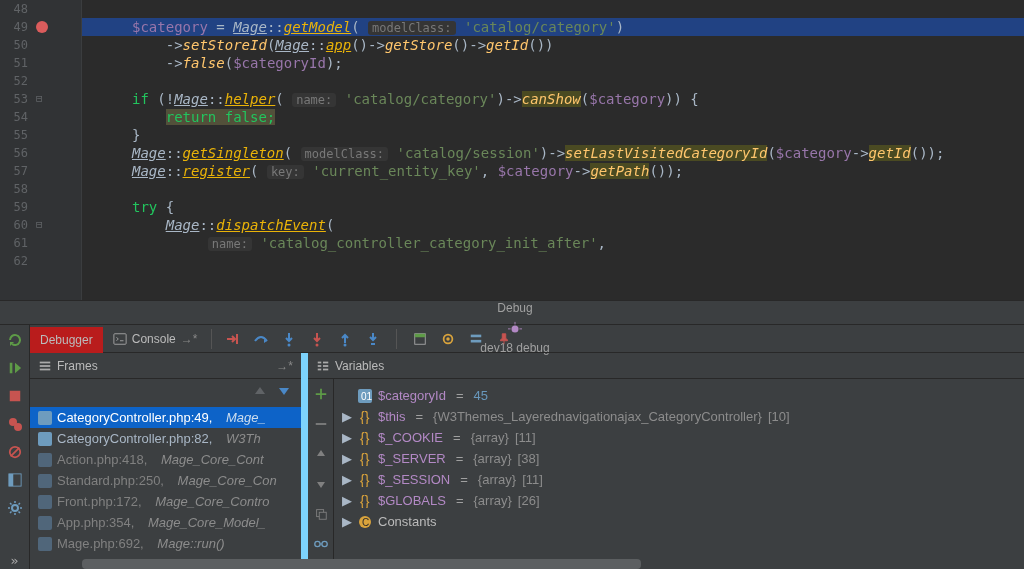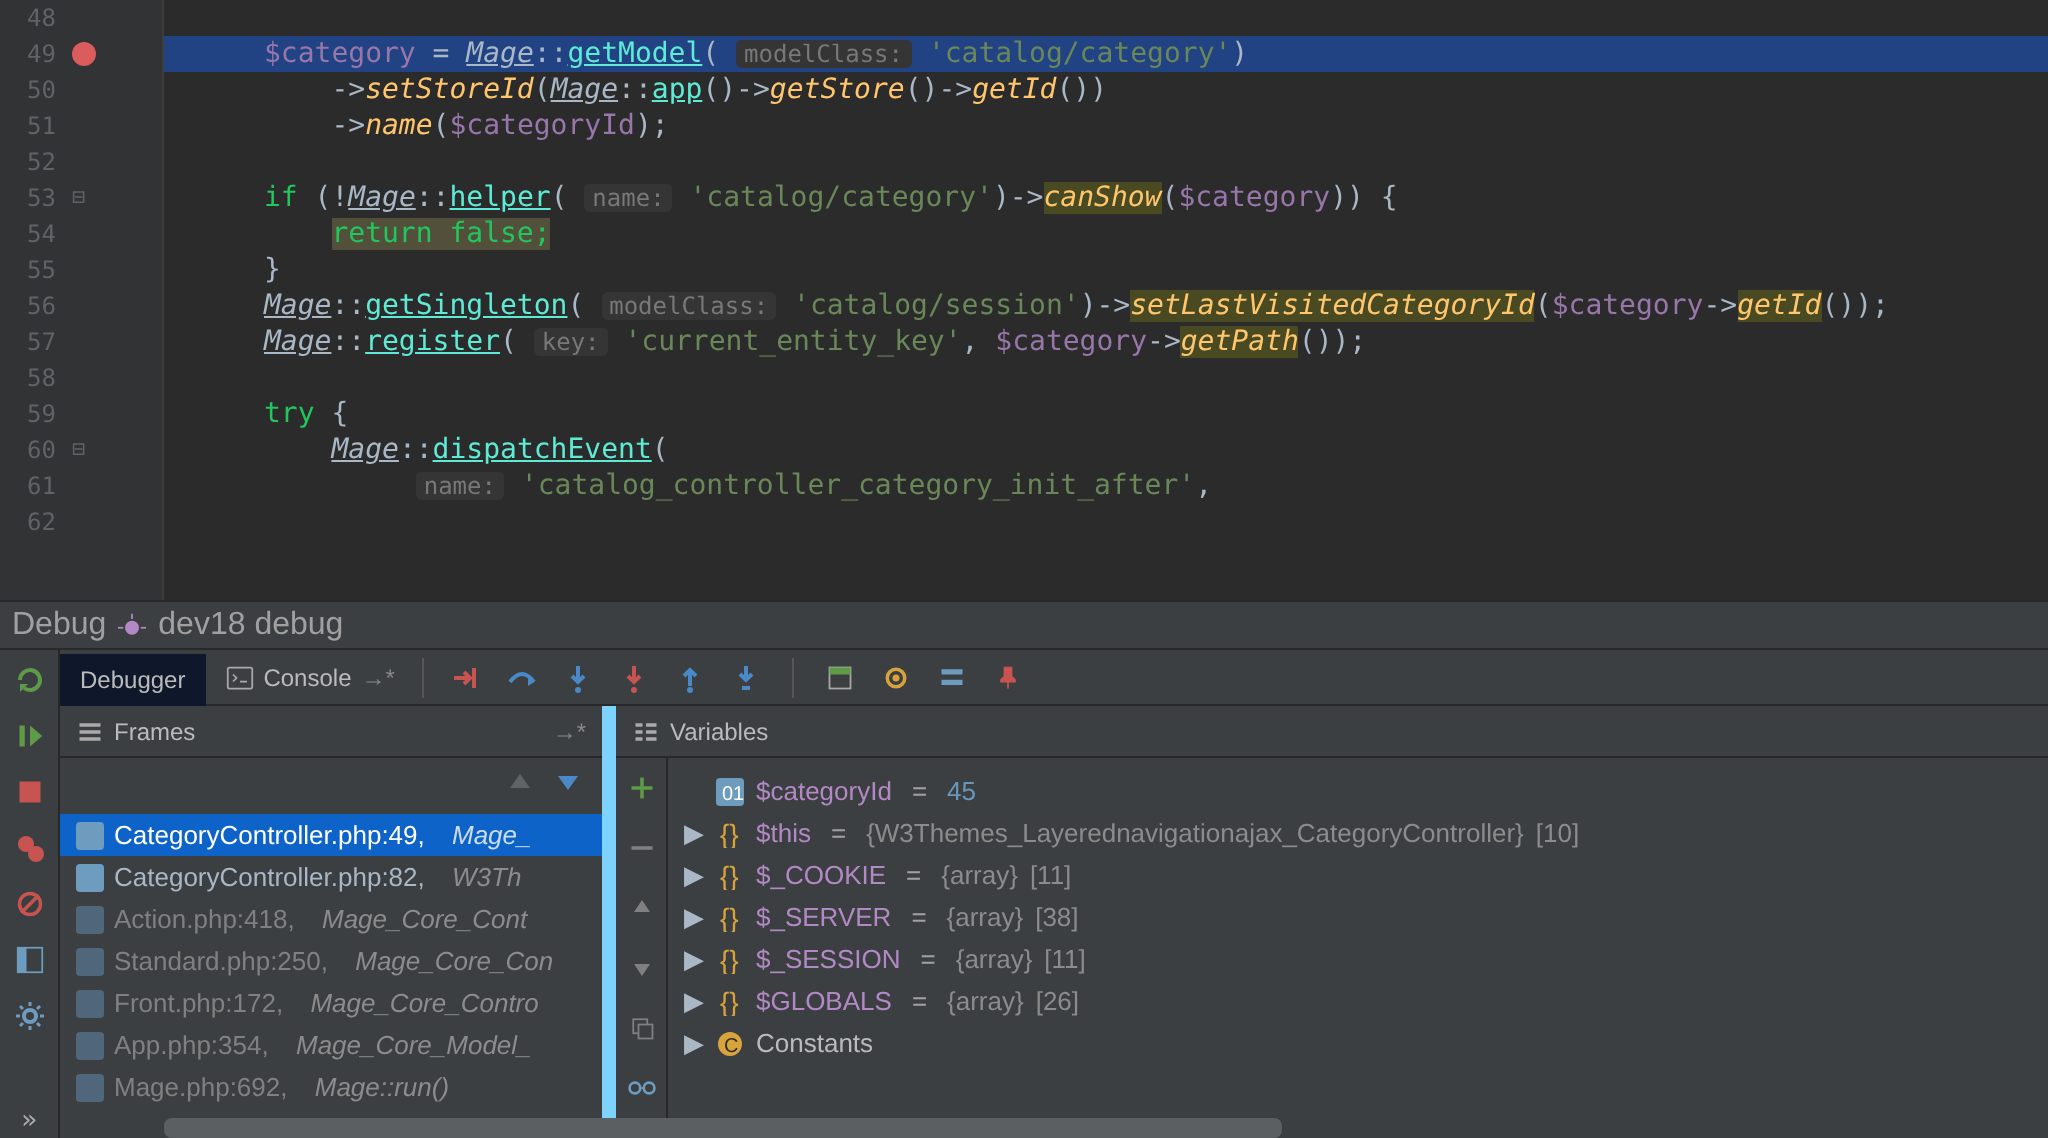--- a/index.html
+++ b/index.html
@@ -43,21 +43,21 @@
   flex: 1;
   overflow: hidden;
   font-size: 14px;
   line-height: 18px;
   position:relative;
 }
 .code-line { height:18px; white-space: pre; padding-left: 50px; }
 .hl-line { background:#214283; }
 .kw { color:#22c55e; }
 .fn { color:#ffc66d; font-style:italic; }
-.fn-u { color:#5eead4; text-decoration: underline; }
+.fn-u { color:#eab308; font-style:italic; text-decoration: underline; }
 .str { color:#6a8759; }
 .var { color:#9876aa; }
 .cls { color:#a9b7c6; font-style:italic; text-decoration: underline; }
 .hint { color:#787878; background:#353535; border-radius:3px; padding:0 4px; font-size:12px; font-style:normal; }
 .call-hl { background:#4a4a22; }
 .ret-hl { background:#52503a; }
 
 .scrollbar-h { position:absolute; left:82px; right:10px; bottom:0; height:10px; background:#3c3f41; }
 .scrollbar-h .thumb{ position:absolute; left:0; width:60%; top:0; bottom:0; background:#5c5f61; border-radius:4px; }
 
@@ -69,40 +69,41 @@
   display:flex;
   flex-direction:column;
 }
 .debug-title {
   height:24px;
   display:flex;
   align-items:center;
   gap:6px;
   padding-left:6px;
   font-family: -apple-system, Arial, sans-serif;
-  font-size:16px;
+  font-size:12px;
   color:#a0a0a0;
   border-bottom:1px solid #282828;
+  flex-direction:column;
 }
 .debug-icon { width:14px; height:14px; display:inline-flex; align-items:center; justify-content:center; }
 
 .debug-body { flex:1; display:flex; }
 .left-tools {
   width:30px;
   background:#3c3f41;
   border-right:1px solid #282828;
   display:flex; flex-direction:column; align-items:center; gap:10px;
   padding-top:6px;
 }
 .tool-btn { width:18px; height:18px; display:flex; align-items:center; justify-content:center; cursor:pointer; }
 
 .debug-main { flex:1; display:flex; flex-direction:column; }
 .tabs-row { height:28px; display:flex; align-items:center; border-bottom:1px solid #282828; font-family:-apple-system,Arial,sans-serif; font-size:12px; }
 .tab { height:28px; display:flex; align-items:center; padding:0 10px; gap:5px; cursor:pointer; color:#bbb; }
-.tab.active { background:#0f172a; border-top:2px solid #3c3f41; }
+.tab.active { background:#b91c1c; border-top:2px solid #3c3f41; }
 .tool-icons { display:flex; align-items:center; gap:10px; padding-left:8px; }
 .ticon { width:18px; height:18px; display:flex; align-items:center; justify-content:center; cursor:pointer; }
 .sep { width:1px; height:20px; background:#555; margin:0 4px; }
 
 .panels { flex:1; display:flex; }
 .frames-panel { width:278px; border-right:7px solid #7dd3fc; display:flex; flex-direction:column; }
 .panel-header { height:26px; display:flex; align-items:center; justify-content:space-between; padding:0 8px; border-bottom:1px solid #282828; font-family:-apple-system,Arial,sans-serif; font-size:12px; color:#bbb; }
 .panel-header .right-icons { display:flex; gap:8px; }
 .frames-list { flex:1; overflow:hidden; font-family:-apple-system,Arial,sans-serif; font-size:13px; padding-top:4px; }
 .nav-arrows { height:24px; display:flex; justify-content:flex-end; gap:10px; align-items:center; padding-right:10px; }
@@ -187,21 +188,21 @@
       </div>
     <div class="gutter-row">
         <span class="ln">62</span>
       </div>
   </div>
 
   <div class="code">
     <div class="code-line"> </div>
     <div class="code-line hl-line"><span class="var">$category</span> = <span class="cls">Mage</span>::<span class="fn-u">getModel</span>( <span class="hint">modelClass:</span> <span class="str">'catalog/category'</span>)</div>
     <div class="code-line">    -&gt;<span class="fn">setStoreId</span>(<span class="cls">Mage</span>::<span class="fn-u">app</span>()-&gt;<span class="fn">getStore</span>()-&gt;<span class="fn">getId</span>())</div>
-    <div class="code-line">    -&gt;<span class="fn">name</span>(<span class="var">$categoryId</span>);</div>
+    <div class="code-line">    -&gt;<span class="fn">false</span>(<span class="var">$categoryId</span>);</div>
     <div class="code-line"> </div>
     <div class="code-line"><span class="kw">if</span> (!<span class="cls">Mage</span>::<span class="fn-u">helper</span>( <span class="hint">name:</span> <span class="str">'catalog/category'</span>)-&gt;<span class="fn call-hl">canShow</span>(<span class="var">$category</span>)) {</div>
     <div class="code-line">    <span class="kw ret-hl">return false;</span></div>
     <div class="code-line">}</div>
     <div class="code-line"><span class="cls">Mage</span>::<span class="fn-u">getSingleton</span>( <span class="hint">modelClass:</span> <span class="str">'catalog/session'</span>)-&gt;<span class="fn call-hl">setLastVisitedCategoryId</span>(<span class="var">$category</span>-&gt;<span class="fn call-hl">getId</span>());</div>
     <div class="code-line"><span class="cls">Mage</span>::<span class="fn-u">register</span>( <span class="hint">key:</span> <span class="str">'current_entity_key'</span>, <span class="var">$category</span>-&gt;<span class="fn call-hl">getPath</span>());</div>
     <div class="code-line"> </div>
     <div class="code-line"><span class="kw">try</span> {</div>
     <div class="code-line">    <span class="cls">Mage</span>::<span class="fn-u">dispatchEvent</span>(</div>
     <div class="code-line">         <span class="hint">name:</span> <span class="str">'catalog_controller_category_init_after'</span>,</div>

